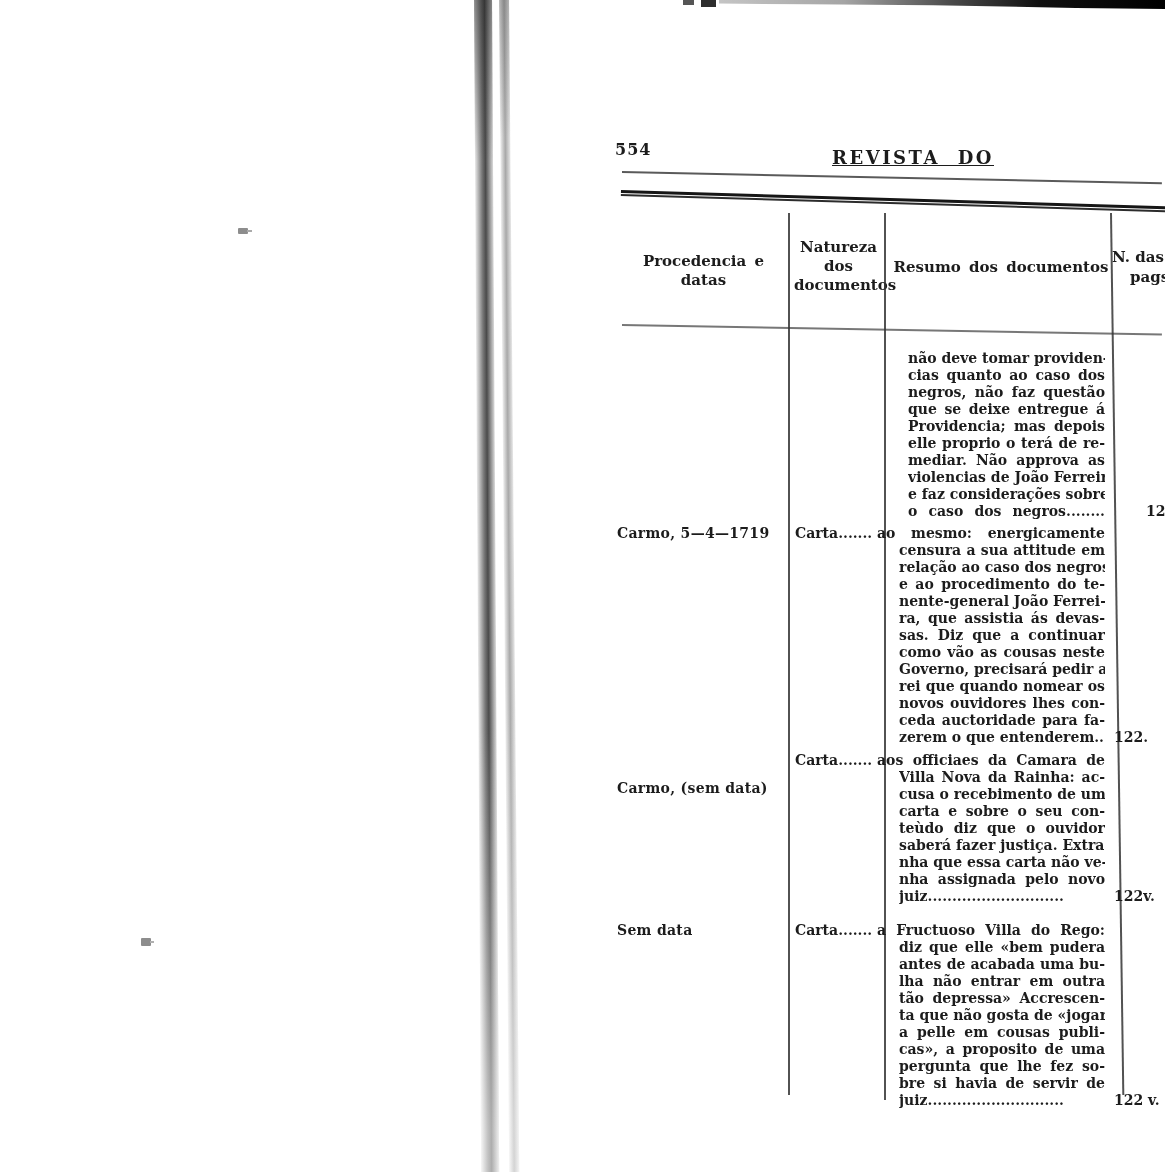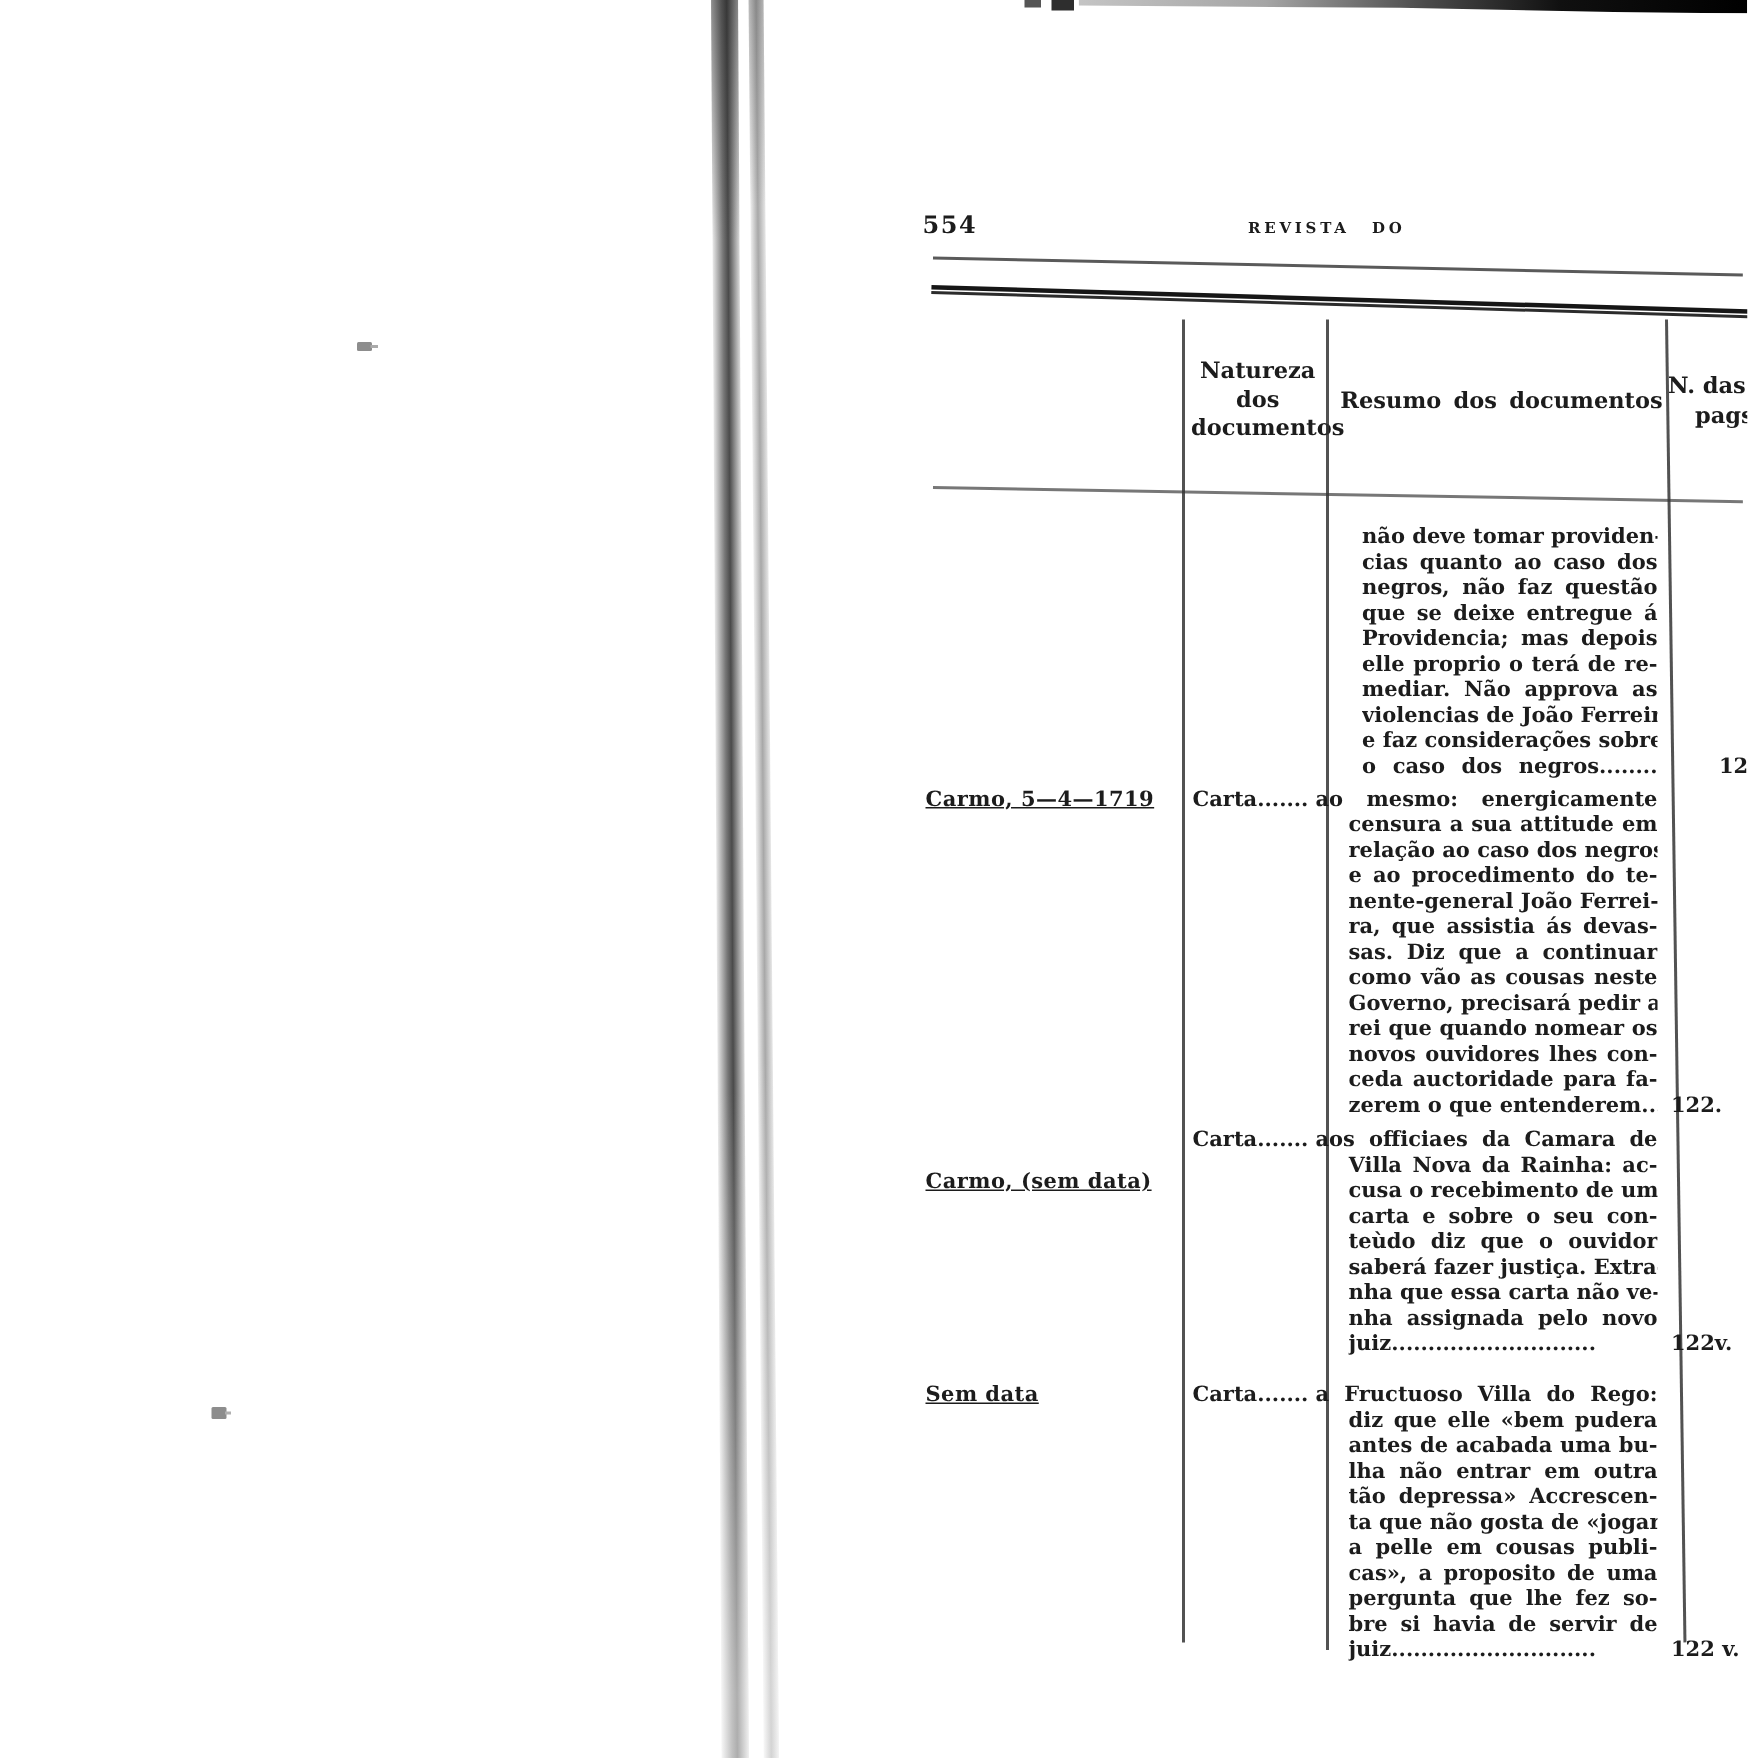--- a/index.html
+++ b/index.html
@@ -43,21 +43,21 @@
     left:719px;top:0;width:446px;height:9px;
     background:linear-gradient(to right, rgba(125,125,125,.45), rgba(105,105,105,.6) 28%, #4a4a4a 52%, #101010 72%, #000 100%);
     clip-path:polygon(0 0,100% 0,100% 100%,80% 88%,48% 58%,20% 48%,0 40%);
   }
   .speck1{left:238px;top:228px;width:10px;height:6px;background:#8d8d8d;border-radius:1px;}
   .speck1::after{content:"";position:absolute;left:9px;top:2px;width:5px;height:2px;background:#aaa;}
   .speck2{left:141px;top:938px;width:10px;height:8px;background:#8d8d8d;border-radius:1px;}
   .speck2::after{content:"";position:absolute;left:9px;top:3px;width:4px;height:2px;background:#b0b0b0;}
   
   .folio{left:615px;top:140px;font-size:16px;letter-spacing:1px;}
-  .running-title{left:832px;top:147px;font-size:10px;letter-spacing:2.5px;word-spacing:9px;}
+  .running-title{left:832px;top:147px;font-size:18px;letter-spacing:2.5px;word-spacing:9px;text-decoration:underline;}
   .title-rule{
     left:622px;top:171px;width:540px;height:2px;background:#3d3d3d;
     transform:rotate(1.2deg);transform-origin:left center;opacity:.85;
   }
   .thick-rule{left:621px;top:190px;width:545px;transform:rotate(1.7deg);transform-origin:left top;}
   .thick-rule .t1{height:3px;background:#161616;}
   .thick-rule .g{height:1px;background:transparent;}
   .thick-rule .t2{height:2px;background:#2c2c2c;}
   .header-sep{
     left:622px;top:324px;width:540px;height:2px;background:#4a4a4a;
@@ -70,21 +70,21 @@
   .v3{left:1110px;top:213px;height:882px;transform:rotate(-0.8deg);transform-origin:top center;}
   
   .th{font-size:15px;text-align:center;line-height:19px;}
   .th-col1{left:620px;top:252px;width:167px;word-spacing:3px;}
   .th-col2{left:794px;top:238px;width:89px;}
   .th-col3{left:893px;top:258px;width:216px;word-spacing:3px;}
   .th-col4{left:1112px;top:247px;width:76px;text-align:left;line-height:20px;}
   .th-col4 .l2{padding-left:18px;}
   
   .cell{font-size:14px;line-height:17px;white-space:nowrap;}
-  .col1{letter-spacing:.3px;text-decoration:underline;}
+  .col1{letter-spacing:.3px;}
   .resumo{font-size:14px;}
   .rline{
     height:17px;line-height:17px;
     text-align:justify;text-align-last:justify;
     white-space:nowrap;overflow:hidden;
   }
   .rline.first{margin-left:-22px;width:calc(100% + 22px);}
   .pag{font-size:14px;line-height:17px;white-space:nowrap;}
 </style>
 </head>
@@ -102,20 +102,21 @@
 
   <div class="abs folio">554</div>
   <div class="abs running-title">REVISTA DO</div>
   <div class="abs title-rule"></div>
   <div class="abs thick-rule">
     <div class="t1"></div>
       <div class="g"></div>
       <div class="t2"></div>
   </div>
 
+  <div class="abs th th-col1">Procedencia e datas</div>
   <div class="abs th th-col2">
     <div>Natureza</div>
     <div>dos</div>
     <div>documentos</div>
   </div>
   <div class="abs th th-col3">Resumo dos documentos</div>
   <div class="abs th th-col4">
     <div>N. das</div>
     <div class="l2">pags.</div>
   </div>

